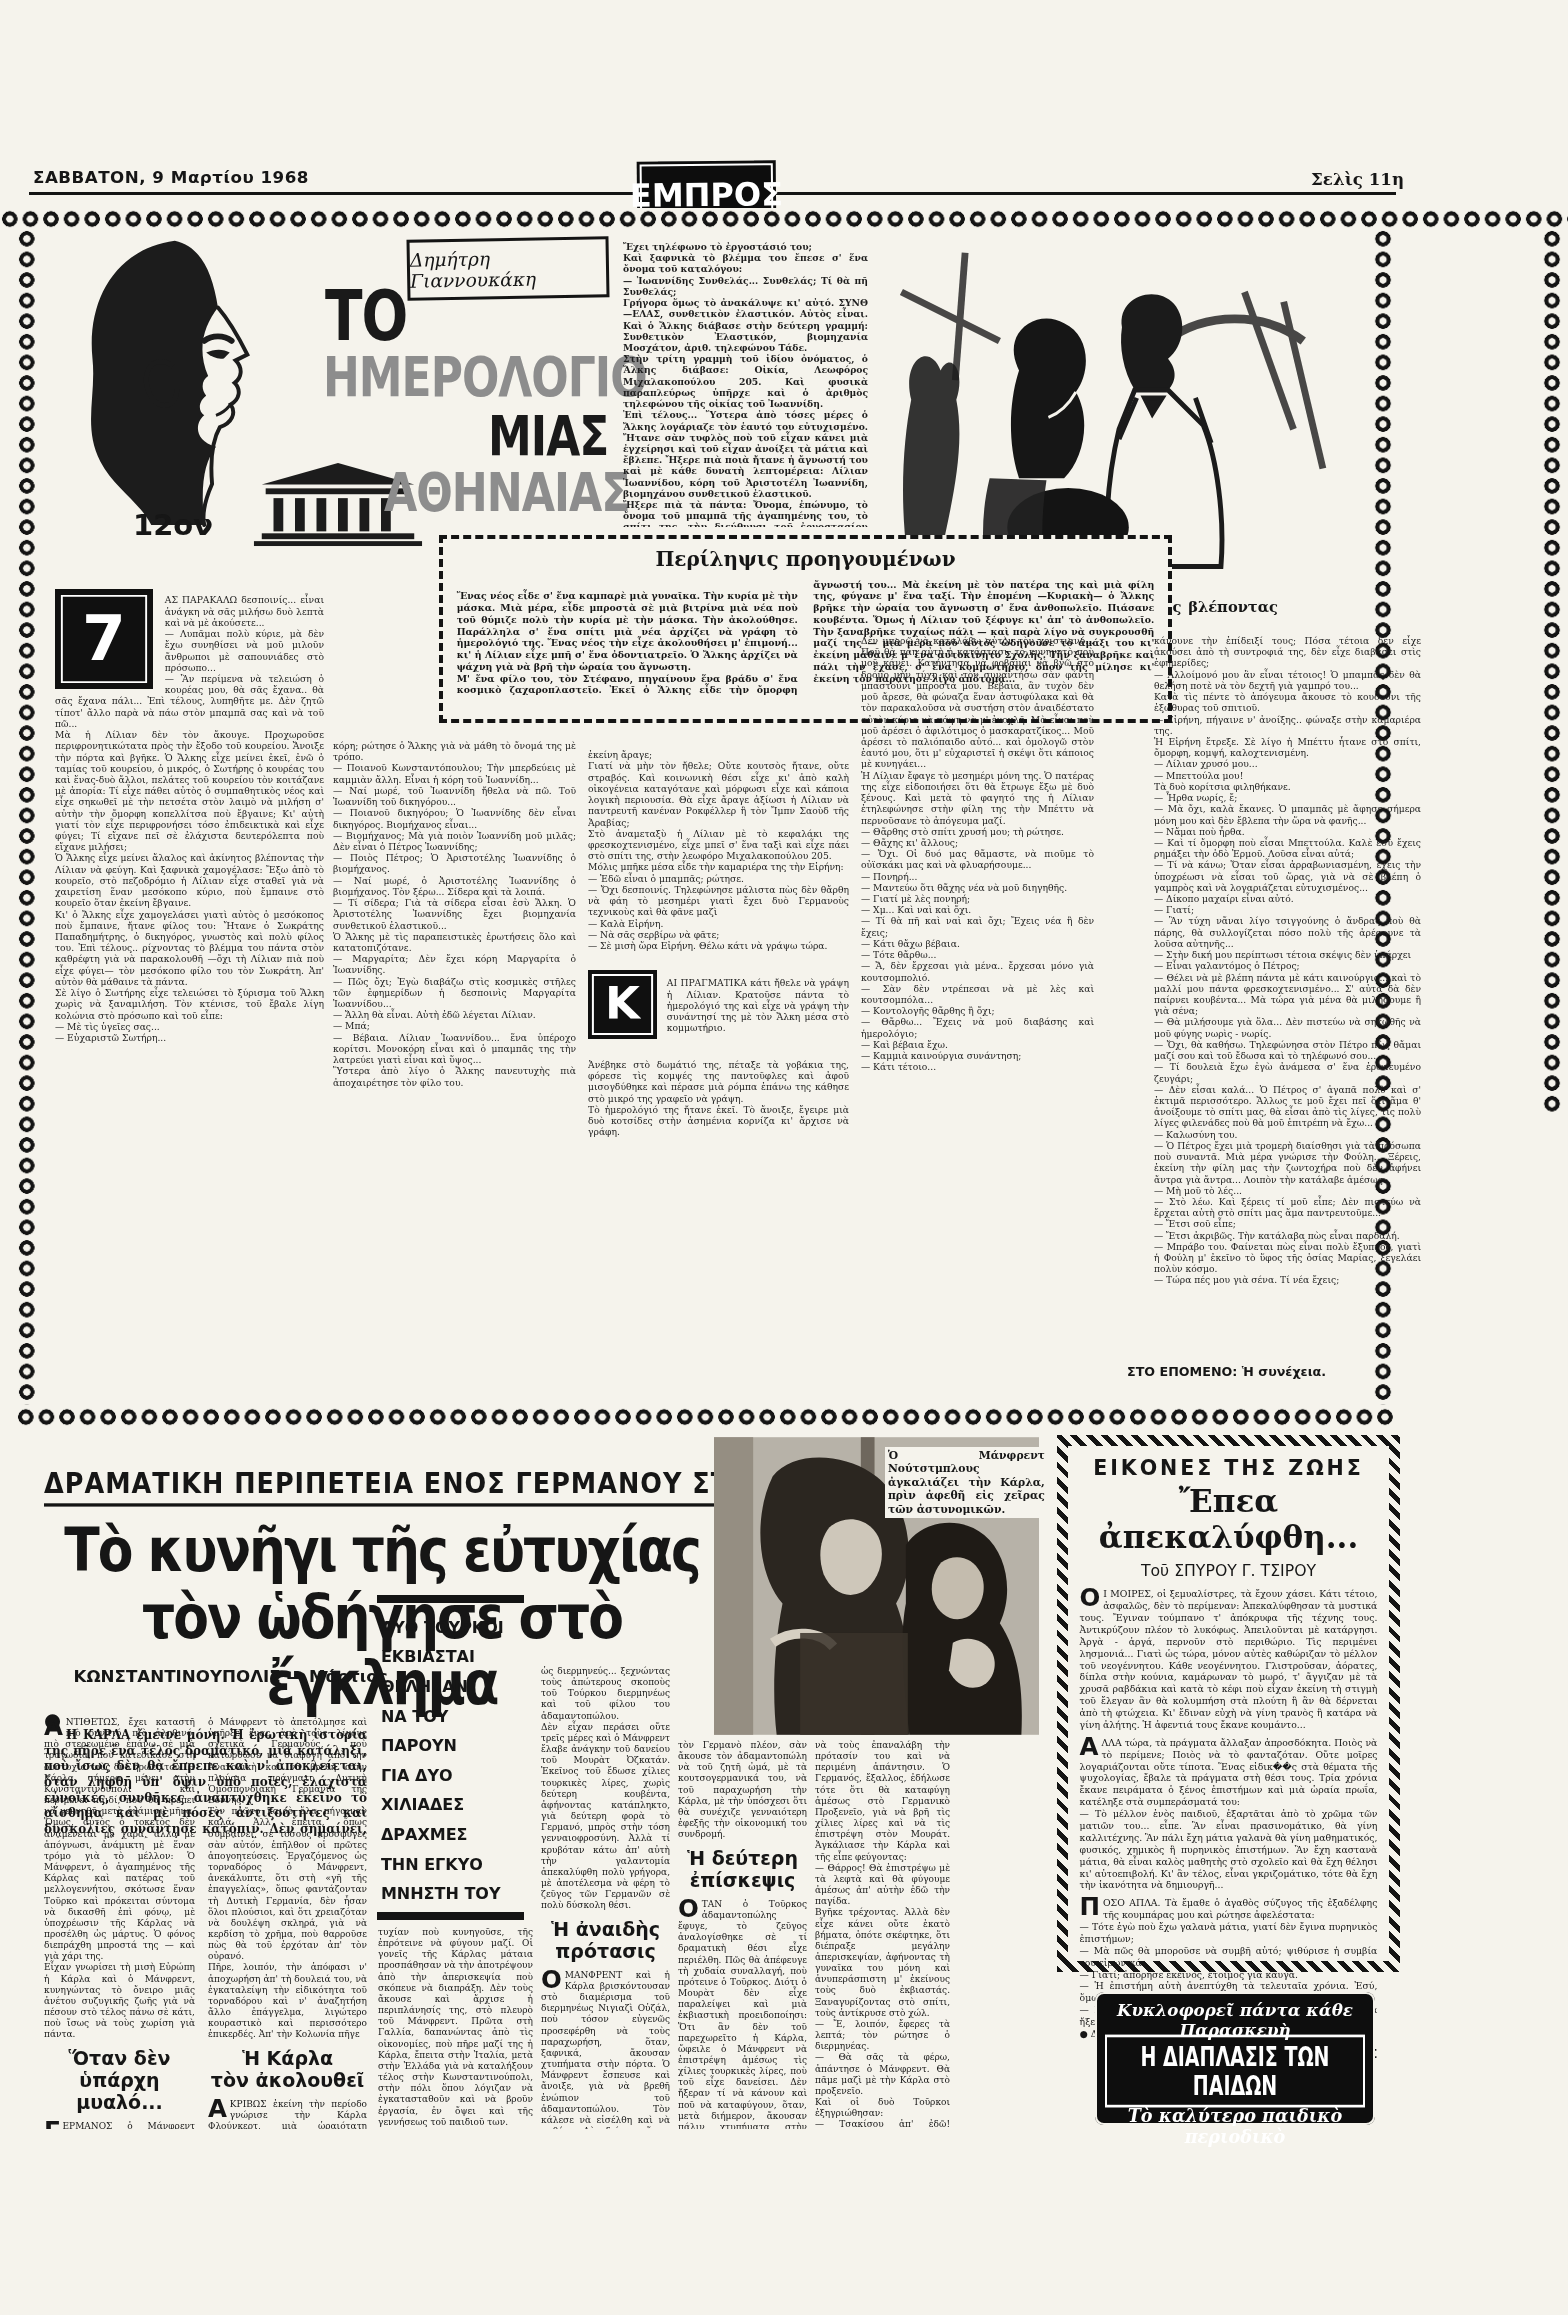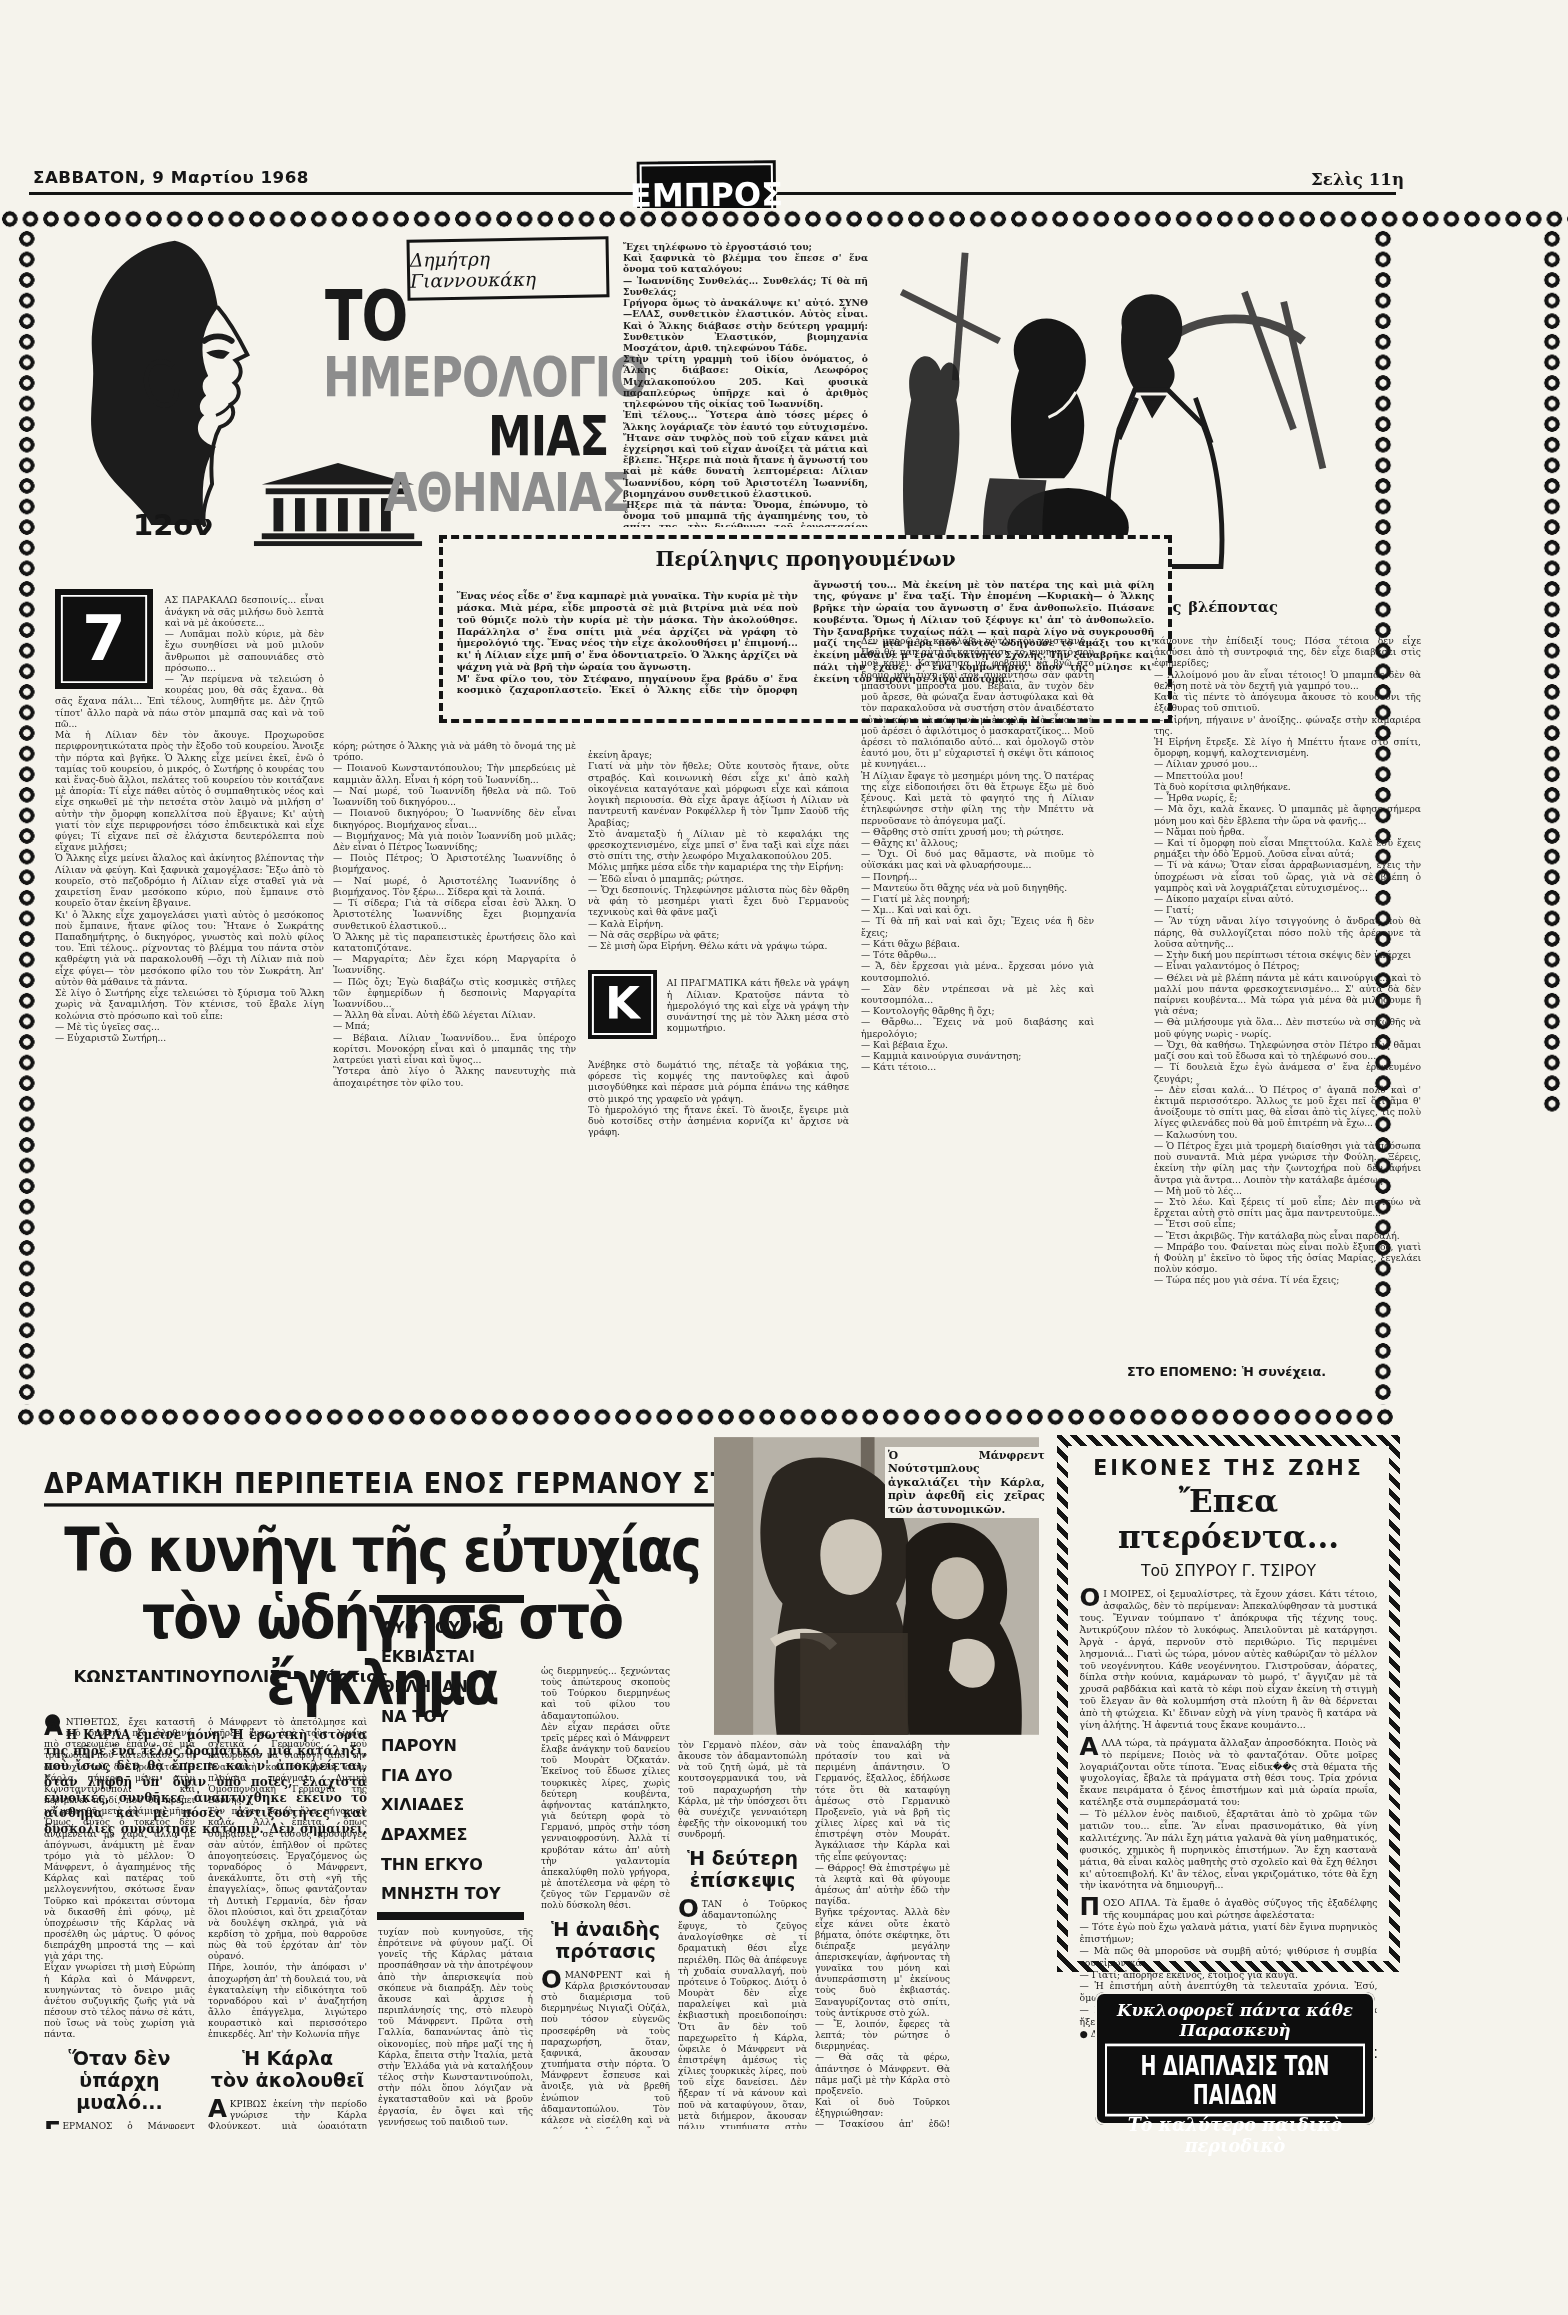--- a/index.html
+++ b/index.html
@@ -83,21 +83,21 @@
        font-family:"DejaVu Serif",serif;}
   .skby{text-align:center;font-family:"DejaVu Sans",sans-serif;font-weight:normal;font-size:15.7px;
        margin:0 0 7.8px 0;}
   .skbody{font-size:9.3px;line-height:1.28;text-align:justify;}
   .skbody p{margin:0 0 5.9px 0;white-space:pre-line;}
   .sksig{text-align:right;font-family:"DejaVu Sans",sans-serif;font-weight:bold;font-size:12.7px;}
   
   .ad{position:absolute;left:1095px;top:1992px;width:280px;height:133px;background:#0e0e0e;
       color:#fff;border-radius:8.8px;padding:7.8px 9.8px;box-sizing:border-box;text-align:center;
       box-shadow:0 0 0 2px #f5f3ec inset;}
-  .ad .l1{font-weight:bold;font-style:italic;font-size:16.7px;margin-bottom:13px;}
+  .ad .l1{font-weight:bold;font-style:italic;font-size:16.7px;margin-bottom:4px;}
   .ad .tbox{border:2.9px solid #fff;padding:2.9px 2px;font-family:"DejaVu Sans",sans-serif;
       font-weight:bold;font-size:19px;letter-spacing:0px;transform:scaleY(1.35);
       transform-origin:center;margin:3.9px 0 7.8px 0;}
   .ad .l2{font-weight:bold;font-style:italic;font-size:17.6px;}
 </style>
 </head>
 <body>
 
 <div class="page">
 
@@ -368,21 +368,21 @@
 Καὶ οἱ δυὸ Τοῦρκοι ἐξηγριώθησαν:
 — Τσακίσου ἀπ' ἐδῶ! φώναξε ὁ διερμηνέας. Ἡ Κάρλα θὰ μείνη μαζί μας — καὶ ὥρμησε ἐναντίον του, ἐπιχειρώντας νὰ τὸν βγάλη ἔξω ἀπ' τὸ σπίτι.
 Εἰς ἀπάντησιν ὁ Γερμανός, τράβηξε τότε τὸ πιστόλι του — ποὺ δὲν τὸ ἀποχωριζόταν ποτέ. Τρεῖς πυροβολισμοί, τρεῖς σφαῖρες, καὶ οἱ τρεῖς στὸ κεφάλι τοῦ Τούρκου διερμηνέως, ποὺ γκρεμιζόταν στὸ πάτωμα νεκρός, μ' ἀνοιγμένο τὸ κρανίο.
 Τώρα ὁ Μάνφρεντ Νούτσεμπλουμ περιμένει τὴ δίκη του.</p>
 
   </div>
 
   <div class="skouter">
     <div class="skinner">
       <div class="skhead">ΕΙΚΟΝΕΣ ΤΗΣ ΖΩΗΣ</div>
-      <div class="sktitle">Ἔπεα πτερόεντα...</div>
+      <div class="sktitle">Ἔπεα ἀπεκαλύφθη...</div>
       <div class="skby">Τοῦ ΣΠΥΡΟΥ Γ. ΤΣΙΡΟΥ</div>
       <div class="skbody">
         <p><span class="dc">Ο</span><span>Ι ΜΟΙΡΕΣ, οἱ ξεμυαλίστρες, τὰ ἔχουν χάσει. Κάτι τέτοιο, ἀσφαλῶς, δὲν τὸ περίμεναν: Ἀπεκαλύφθησαν τὰ μυστικά τους. Ἔγιναν τούμπανο τ' ἀπόκρυφα τῆς τέχνης τους. Ἀντικρύζουν πλέον τὸ λυκόφως. Ἀπειλοῦνται μὲ κατάργησι. Ἀργὰ - ἀργά, περνοῦν στὸ περιθώριο. Τὶς περιμένει λησμονιά... Γιατὶ ὡς τώρα, μόνον αὐτὲς καθώριζαν τὸ μέλλον τοῦ νεογέννητου. Κάθε νεογέννητου. Γλιστροῦσαν, ἀόρατες, δίπλα στὴν κούνια, καμάρωναν τὸ μωρό, τ' ἄγγιζαν μὲ τὰ χρυσᾶ ραβδάκια καὶ κατὰ τὸ κέφι ποὺ εἶχαν ἐκείνη τὴ στιγμὴ τοῦ ἔλεγαν ἂν θὰ κολυμπήση στὰ πλούτη ἢ ἂν θὰ δέρνεται ἀπὸ τὴ φτώχεια. Κι' ἔδιναν εὐχὴ νὰ γίνη τρανὸς ἢ κατάρα νὰ γίνη ἀλήτης. Ἡ ἀφεντιά τους ἔκανε κουμάντο...</span></p>
         <p><span class="dc">Α</span><span>ΛΛΑ τώρα, τὰ πράγματα ἄλλαξαν ἀπροσδόκητα. Ποιὸς νὰ τὸ περίμενε; Ποιὸς νὰ τὸ φανταζόταν. Οὔτε μοῖρες λογαριάζονται οὔτε τίποτα. Ἕνας εἰδικ��ς στὰ θέματα τῆς ψυχολογίας, ἔβαλε τὰ πράγματα στὴ θέσι τους. Τρία χρόνια ἔκανε πειράματα ὁ ξένος ἐπιστήμων καὶ μιὰ ὡραία πρωΐα, κατέληξε στὰ συμπεράσματά του:
 — Τὸ μέλλον ἑνὸς παιδιοῦ, ἐξαρτᾶται ἀπὸ τὸ χρῶμα τῶν ματιῶν του... εἶπε. Ἂν εἶναι πρασινομάτικο, θὰ γίνη καλλιτέχνης. Ἂν πάλι ἔχη μάτια γαλανὰ θὰ γίνη μαθηματικός, φυσικός, χημικὸς ἢ πυρηνικὸς ἐπιστήμων. Ἂν ἔχη καστανὰ μάτια, θὰ εἶναι καλὸς μαθητὴς στὸ σχολεῖο καὶ θὰ ἔχη θέλησι κι' αὐτοεπιβολή. Κι' ἂν τέλος, εἶναι γκριζομάτικο, τότε θὰ ἔχη τὴν ἱκανότητα νὰ δημιουργῆ...</span></p>
         <p><span class="dc">Π</span><span>ΟΣΟ ΑΠΛΑ. Τὰ ἔμαθε ὁ ἀγαθὸς σύζυγος τῆς ἐξαδέλφης τῆς κουμπάρας μου καὶ ρώτησε ἀφελέστατα:
 — Τότε ἐγὼ ποὺ ἔχω γαλανὰ μάτια, γιατί δὲν ἔγινα πυρηνικὸς ἐπιστήμων;
 — Μὰ πῶς θὰ μποροῦσε νὰ συμβῆ αὐτό; ψιθύρισε ἡ συμβία του εἰρωνικά.
 — Γιατί; ἀπόρησε ἐκεῖνος, ἕτοιμος γιὰ καυγά.
 — Ἡ ἐπιστήμη αὐτὴ ἀνεπτύχθη τὰ τελευταῖα χρόνια. Ἐσύ, ὅμως ἔχεις γεννηθῆ πρὸ ἀμνημονεύτων ἐποχῶν...

